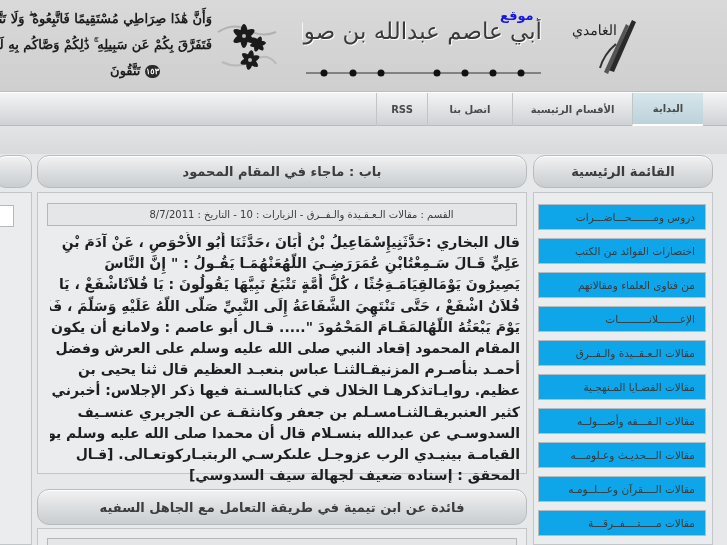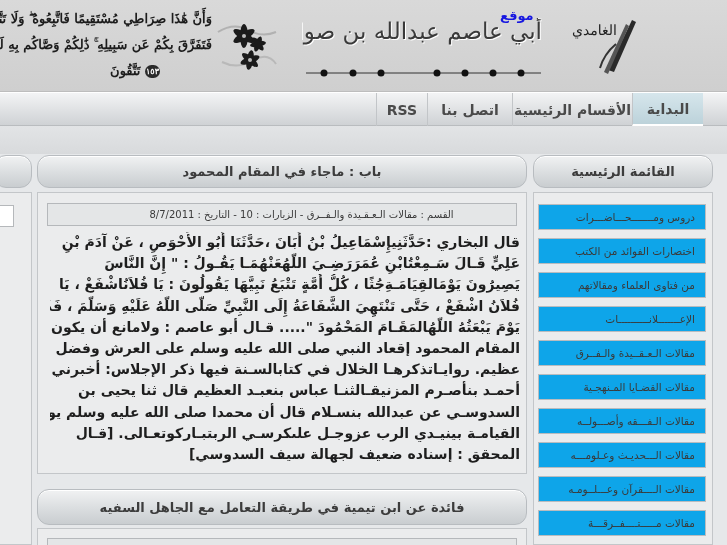--- a/index.html
+++ b/index.html
@@ -54,21 +54,21 @@
 
     
     .navbar {
       position: absolute; left: 0; top: 92px; width: 727px; height: 34px;
       background: linear-gradient(#f3f4f5, #dfe1e3 55%, #cfd2d5);
       border-top: 1px solid #fff;
       border-bottom: 1px solid #b9bcbf;
     }
     .nav-item {
       position: absolute; top: 0; height: 33px;
-      font-weight: bold; font-size: 14px; color: #4a4a4a;
+      font-weight: bold; font-size: 10px; color: #4a4a4a;
       display: flex; align-items: center; justify-content: center;
       border-left: 1px solid #c2c5c8; direction: rtl;
       cursor: pointer;
     }
     .nav-item.active {
       background: linear-gradient(#d6e6ec, #bcd2da);
       border-bottom: 2px solid #fff;
     }
     .nav-sep-bottom {
       position: absolute; left: 0; top: 126px; width: 727px; height: 28px;
@@ -198,22 +198,23 @@
   <span>القسم : مقالات الـعـقـيدة والـفــرق - الزيارات : 10 - التاريخ : 8/7/2011</span>
 </div>
 
 <div class="article-text">
   <p>قال البخاري :حَدَّثَنِيإِسْمَاعِيلُ بْنُ أَبَانَ ،حَدَّثَنَا أَبُو الأَحْوَصِ ، عَنْ آدَمَ بْنِ</p>
   <p>عَلِيٍّ قَـالَ سَـمِعْتُابْنِ عُمَرَرَضِـيَ اللَّهُعَنْهُمَـا يَقُـولُ : " إِنَّ النَّاسَ</p>
   <p>يَصِيرُونَ يَوْمَالقِيَامَـةِجُثًا ، كُلُّ أُمَّةٍ تَتْبَعُ نَبِيَّهَا يَقُولُونَ : يَا فُلاَنُاشْفَعْ ، يَا</p>
   <p>فُلاَنُ اشْفَعْ ، حَتَّى تَنْتَهِيَ الشَّفَاعَةُ إِلَى النَّبِيِّ صَلَّى اللَّهُ عَلَيْهِ وَسَلَّمَ ، فَذَلِكَ</p>
   <p>يَوْمَ يَبْعَثُهُ اللَّهُالمَقَـامَ المَحْمُودَ "..... قـال أبو عاصم : ولامانع أن يكون من</p>
   <p>المقام المحمود إقعاد النبي صلى الله عليه وسلم على العرش وفضل الله</p>
+  <p>أحمـد بنأصـرم المزنيقـالثنـا عباس بنعبـد العظيم قال ثنا يحيى بن</p>
   <p>عظيم.   روايـاتذكرهـا الخلال في كتابالسـنة فيها ذكر الإجلاس: أخبرني</p>
-  <p>أحمـد بنأصـرم المزنيقـالثنـا عباس بنعبـد العظيم قال ثنا يحيى بن</p>
+  <p>كثير العنبريقـالثنـامسـلم بن جعفر وكانثقـة عن الجريري عنسـيف</p>
   <p>السدوسـي عن عبدالله بنسـلام قال أن محمدا صلى الله عليه وسلم يوم</p>
   <p>القيامـة بينيـدي الرب عزوجـل علىكرسـي الربتبـاركوتعـالى. [قـال</p>
   <p>المحقق : إسناده ضعيف لجهالة سيف السدوسي]</p>
 </div>
 
 <div class="panel-head" style="left:37px;top:489px;width:490px;height:36px;">
   <span>فائدة عن ابن تيمية في طريقة التعامل مع الجاهل السفيه</span>
 </div>
 <div class="panel-body" style="left:37px;top:528px;width:490px;height:30px;"></div>
 <div style="position:absolute;left:47px;top:538px;width:470px;height:20px;border:1px solid #b5b8bb;background:#e4e6e7;"></div>

